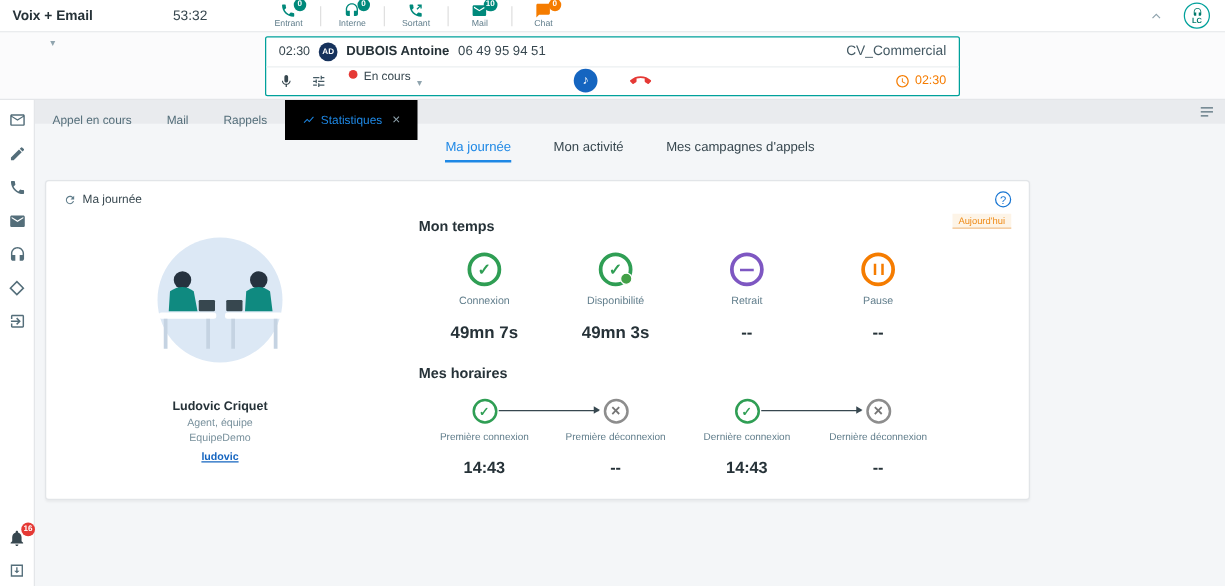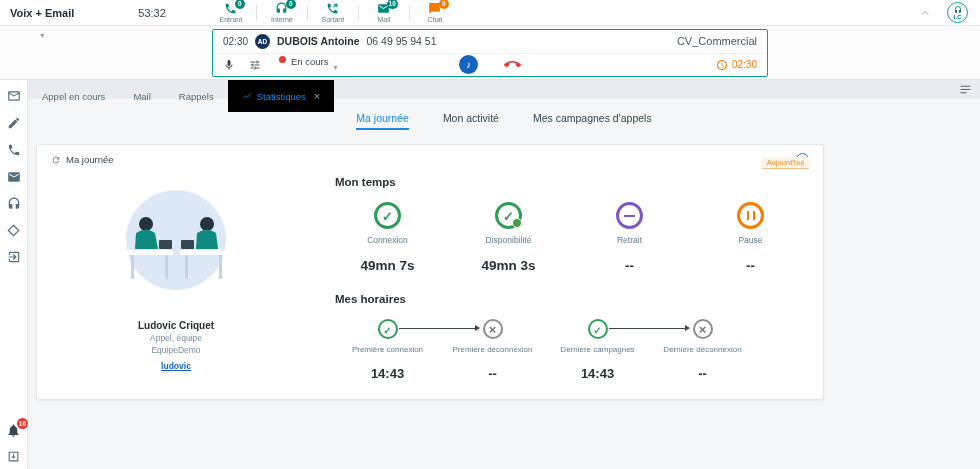--- a/index.html
+++ b/index.html
@@ -61,31 +61,31 @@
   
   .stats-tabs{display:flex;justify-content:center;gap:34px;margin-top:13px;}
   .stab{font-size:10.5px;color:#37474f;padding-bottom:4px;cursor:pointer;}
   .stab.active{color:#1e88e5;border-bottom:2px solid #1e88e5;}
 
   
   .card{position:relative;width:788px;margin:14px 0 0 8px;background:#fff;border:1px solid #e2e5e8;border-radius:3px;box-shadow:0 1px 2px rgba(0,0,0,.05);padding:8px 14px 18px;}
   .card-head{display:flex;align-items:center;gap:5px;}
   .card-title{font-size:9.5px;color:#37474f;}
   .help{margin-left:auto;width:13px;height:13px;border-radius:50%;border:1px solid #1976d2;color:#1976d2;font-size:9px;display:flex;align-items:center;justify-content:center;cursor:pointer;}
-  .date-chip{position:absolute;right:14px;top:12px;font-size:7.5px;color:#ef8b17;background:#fdf4e7;padding:1px 5px;border-bottom:1px solid #f2c18c;}
+  .date-chip{position:absolute;right:14px;top:26px;font-size:7.5px;color:#ef8b17;background:#fdf4e7;padding:1px 5px;border-bottom:1px solid #f2c18c;}
   .card-body{display:flex;margin-top:6px;}
   .left-col{width:250px;display:flex;flex-direction:column;align-items:center;padding-top:16px;}
   .profile{margin-top:24px;text-align:center;}
   .p-name{font-size:10px;font-weight:bold;color:#263238;}
   .p-role,.p-team{font-size:8.5px;color:#78909c;margin-top:2px;}
   .p-login{font-size:8.5px;font-weight:bold;color:#1565c0;text-decoration:underline;margin-top:3px;display:inline-block;cursor:pointer;}
   .right-col{margin-left:34px;padding-top:4px;}
   .sec-title{font-size:11.5px;font-weight:bold;color:#263238;}
   .sec-title.mt{margin-top:20px;}
-  .temps-row{display:flex;margin-top:14px;gap:16px;}
+  .temps-row{display:flex;margin-top:14px;}
   .t-item{width:105px;display:flex;flex-direction:column;align-items:center;}
   .ring{position:relative;border-radius:50%;display:flex;align-items:center;justify-content:center;background:#fff;}
   .ring-lg{width:27px;height:27px;border:3px solid;}
   .ring-sm{width:20px;height:20px;border:2px solid;}
   .green{border-color:#2f9e54;color:#2f9e54;}
   .purple{border-color:#7e57c2;color:#7e57c2;}
   .orangec{border-color:#f57c00;color:#f57c00;}
   .gray{border-color:#8d8d8d;color:#757575;}
   .glyph-check::before{content:'✓';font-size:13px;font-weight:bold;line-height:1;}
   .ring-sm .glyph-check::before{font-size:10px;}
@@ -324,21 +324,21 @@
               <rect x="80" y="52" width="13" height="9" rx="1" fill="#37474f"></rect>
               <rect x="26" y="62" width="46" height="5" rx="2" fill="#ffffff"></rect>
               <rect x="79" y="62" width="46" height="5" rx="2" fill="#ffffff"></rect>
               <rect x="30" y="67" width="3" height="24" fill="#c5d3e2"></rect>
               <rect x="64" y="67" width="3" height="24" fill="#c5d3e2"></rect>
               <rect x="84" y="67" width="3" height="24" fill="#c5d3e2"></rect>
               <rect x="118" y="67" width="3" height="24" fill="#c5d3e2"></rect>
             </svg>
             <div class="profile">
               <div class="p-name">Ludovic Criquet</div>
-              <div class="p-role">Appel, équipe</div>
+              <div class="p-role">Agent, équipe</div>
               <div class="p-team">EquipeDemo</div>
               <a class="p-login">ludovic</a>
             </div>
           </div>
 
           <div class="right-col">
             <div class="sec-title">Mon temps</div>
             <div class="temps-row">
               <div class="t-item">
                 <span class="ring ring-lg green">
@@ -387,21 +387,21 @@
                     </span>
                   <span class="h-label">Première déconnexion</span>
                   <span class="h-value">--</span>
                 </div>
               </div>
               <div class="pair">
                 <div class="h-item">
                   <span class="ring ring-sm green">
                       <span class="glyph-check"></span>
                     </span>
-                  <span class="h-label">Dernière campagnes</span>
+                  <span class="h-label">Dernière connexion</span>
                   <span class="h-value">14:43</span>
                 </div>
                 <div class="arrow"></div>
                 <div class="h-item">
                   <span class="ring ring-sm gray">
                       <span class="glyph-x"></span>
                     </span>
                   <span class="h-label">Dernière déconnexion</span>
                   <span class="h-value">--</span>
                 </div>

